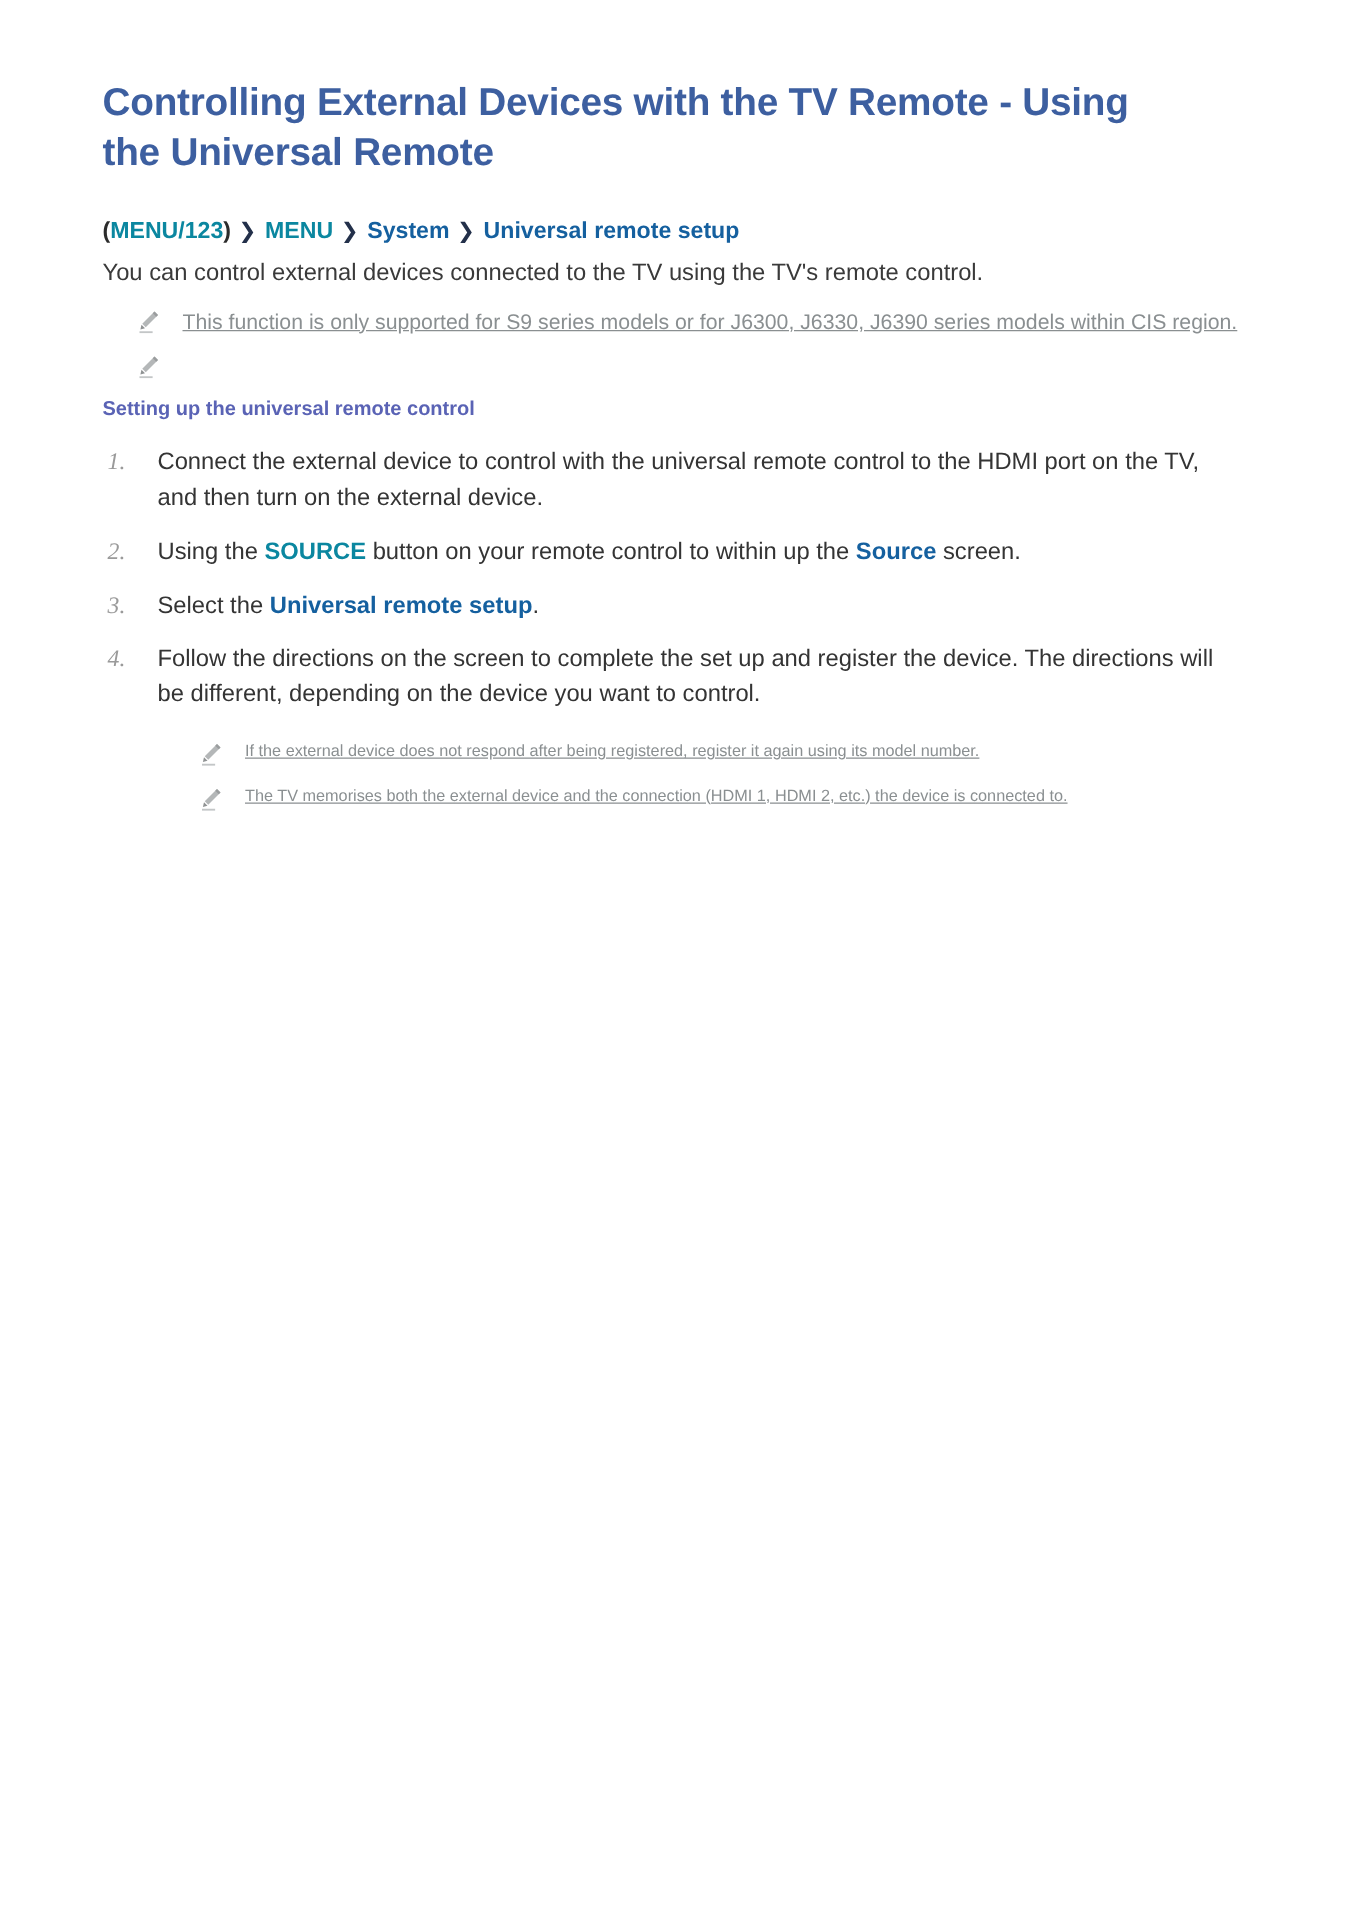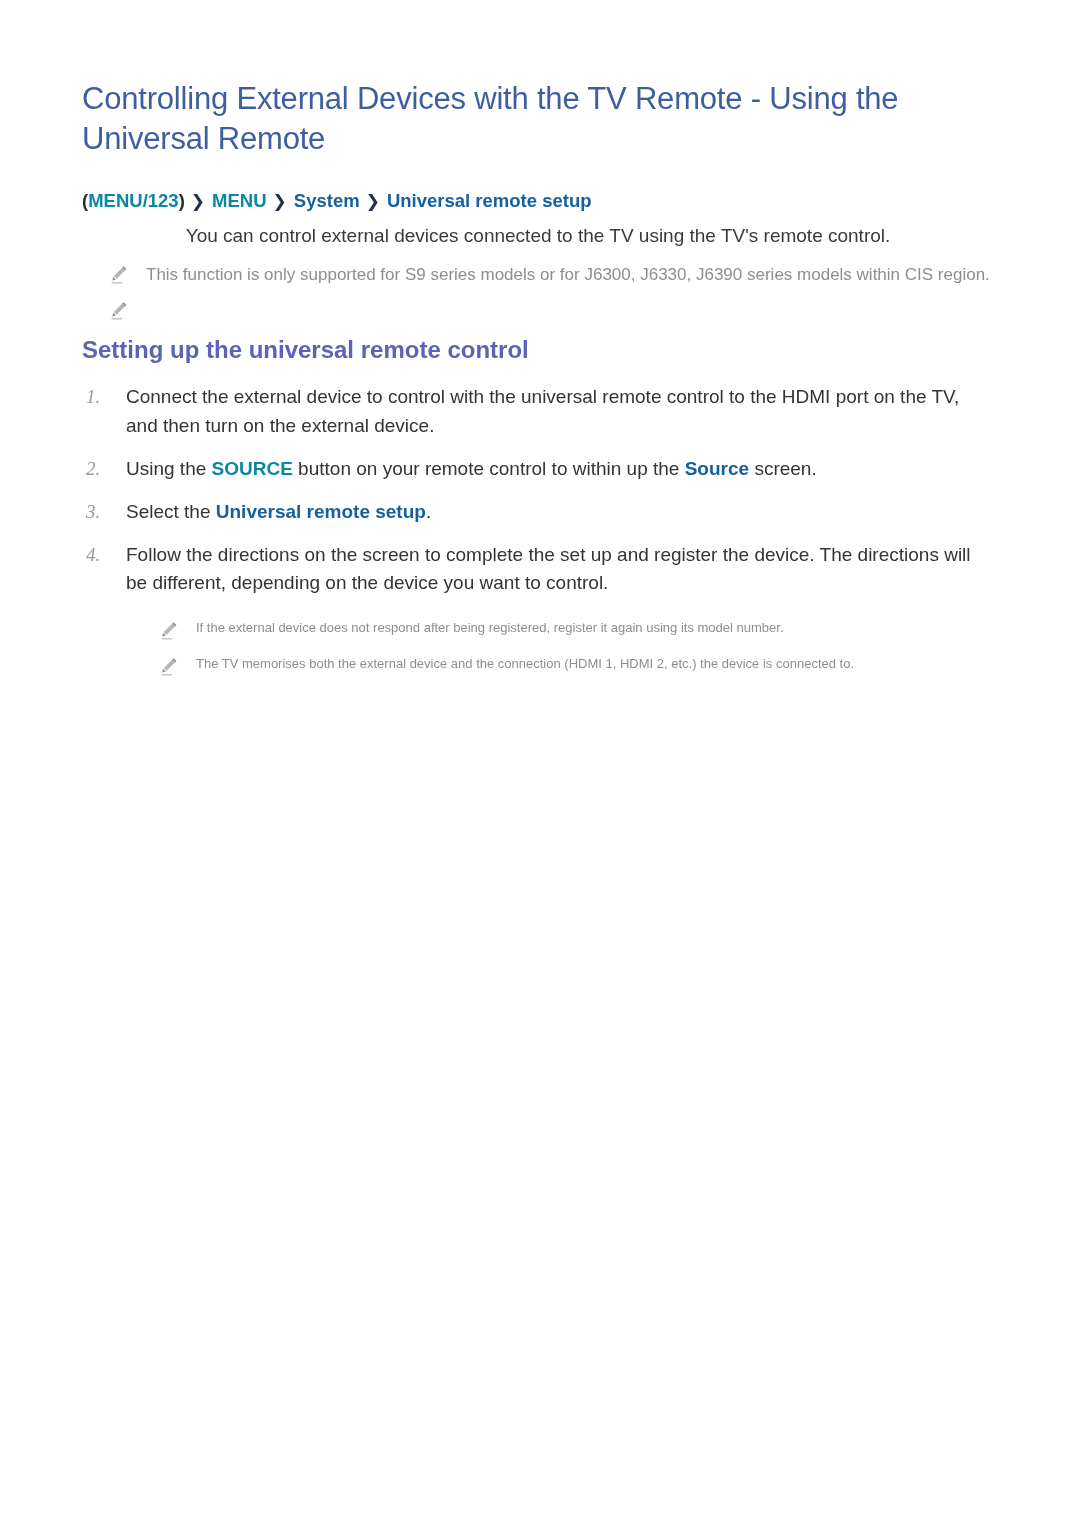--- a/index.html
+++ b/index.html
@@ -29,25 +29,25 @@
   .content {
     position: absolute;
     left: 82px;
     top: 62px;
     width: 912px;
   }
 
   
   .page-title {
     font-size: 31px;
-    font-weight: normal;
+    font-weight: bold;
     line-height: 1.30;
     color: #3d5fa0;
     letter-spacing: -0.2px;
-    margin: 17px 0 30px 0;
+    margin: 0 0 30px 0;
     max-width: 840px;
   }
 
   
   .breadcrumb {
     font-size: 18.5px;
     font-weight: bold;
     line-height: 1.2;
     margin: 0 0 10px 0;
     white-space: nowrap;
@@ -69,46 +69,46 @@
     padding: 0 7px 0 6px;
     display: inline-block;
   }
 
   
   .body-para {
     font-size: 19px;
     line-height: 1.45;
     color: #3a3a3a;
     margin: 0 0 12px 0;
-    text-align: center;
   }
 
   
   .note {
     position: relative;
     padding-left: 40px;
     margin: 0 0 11px 0;
     font-size: 17px;
     line-height: 1.50;
     color: #8a8f91;
+    text-decoration: underline;
   }
   .note.level-1 { margin-left: 24px; }
 
   .pencil-icon {
     position: absolute;
     left: 4px;
     top: 3px;
     width: 18px;
     height: 19px;
     display: block;
   }
 
   
   .section-heading {
-    font-size: 24px;
+    font-size: 16px;
     font-weight: bold;
     color: #5a63b5;
     margin: 48px 0 18px 0;
     line-height: 1.25;
   }
 
   
   .steps {
     margin: 0;
     padding: 0;

